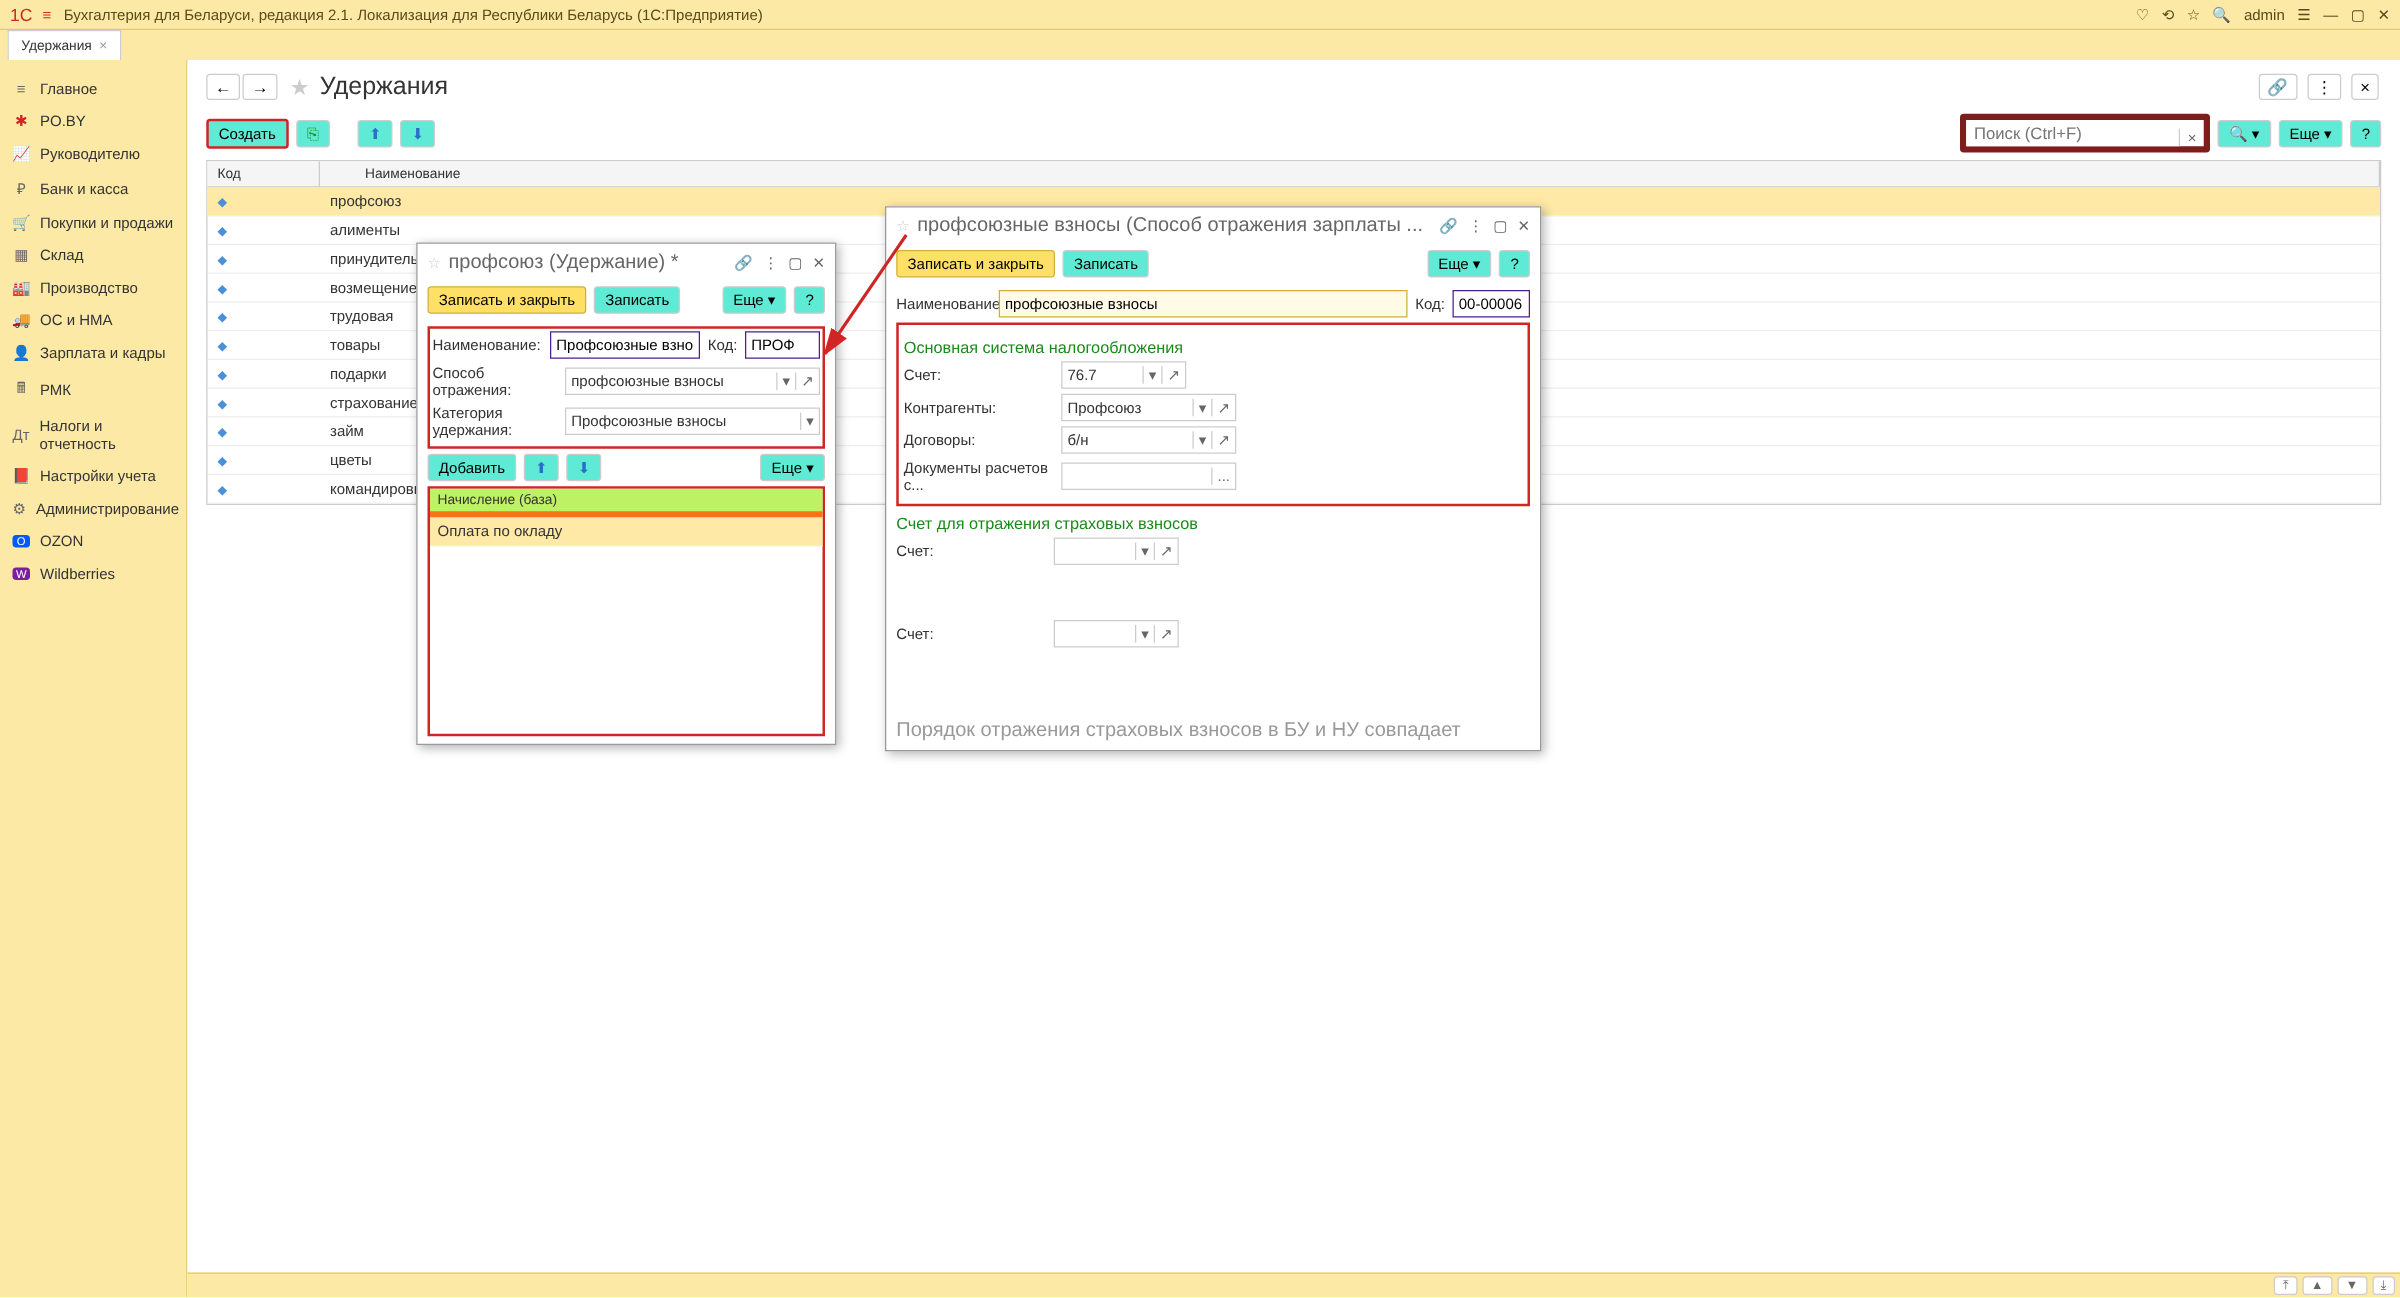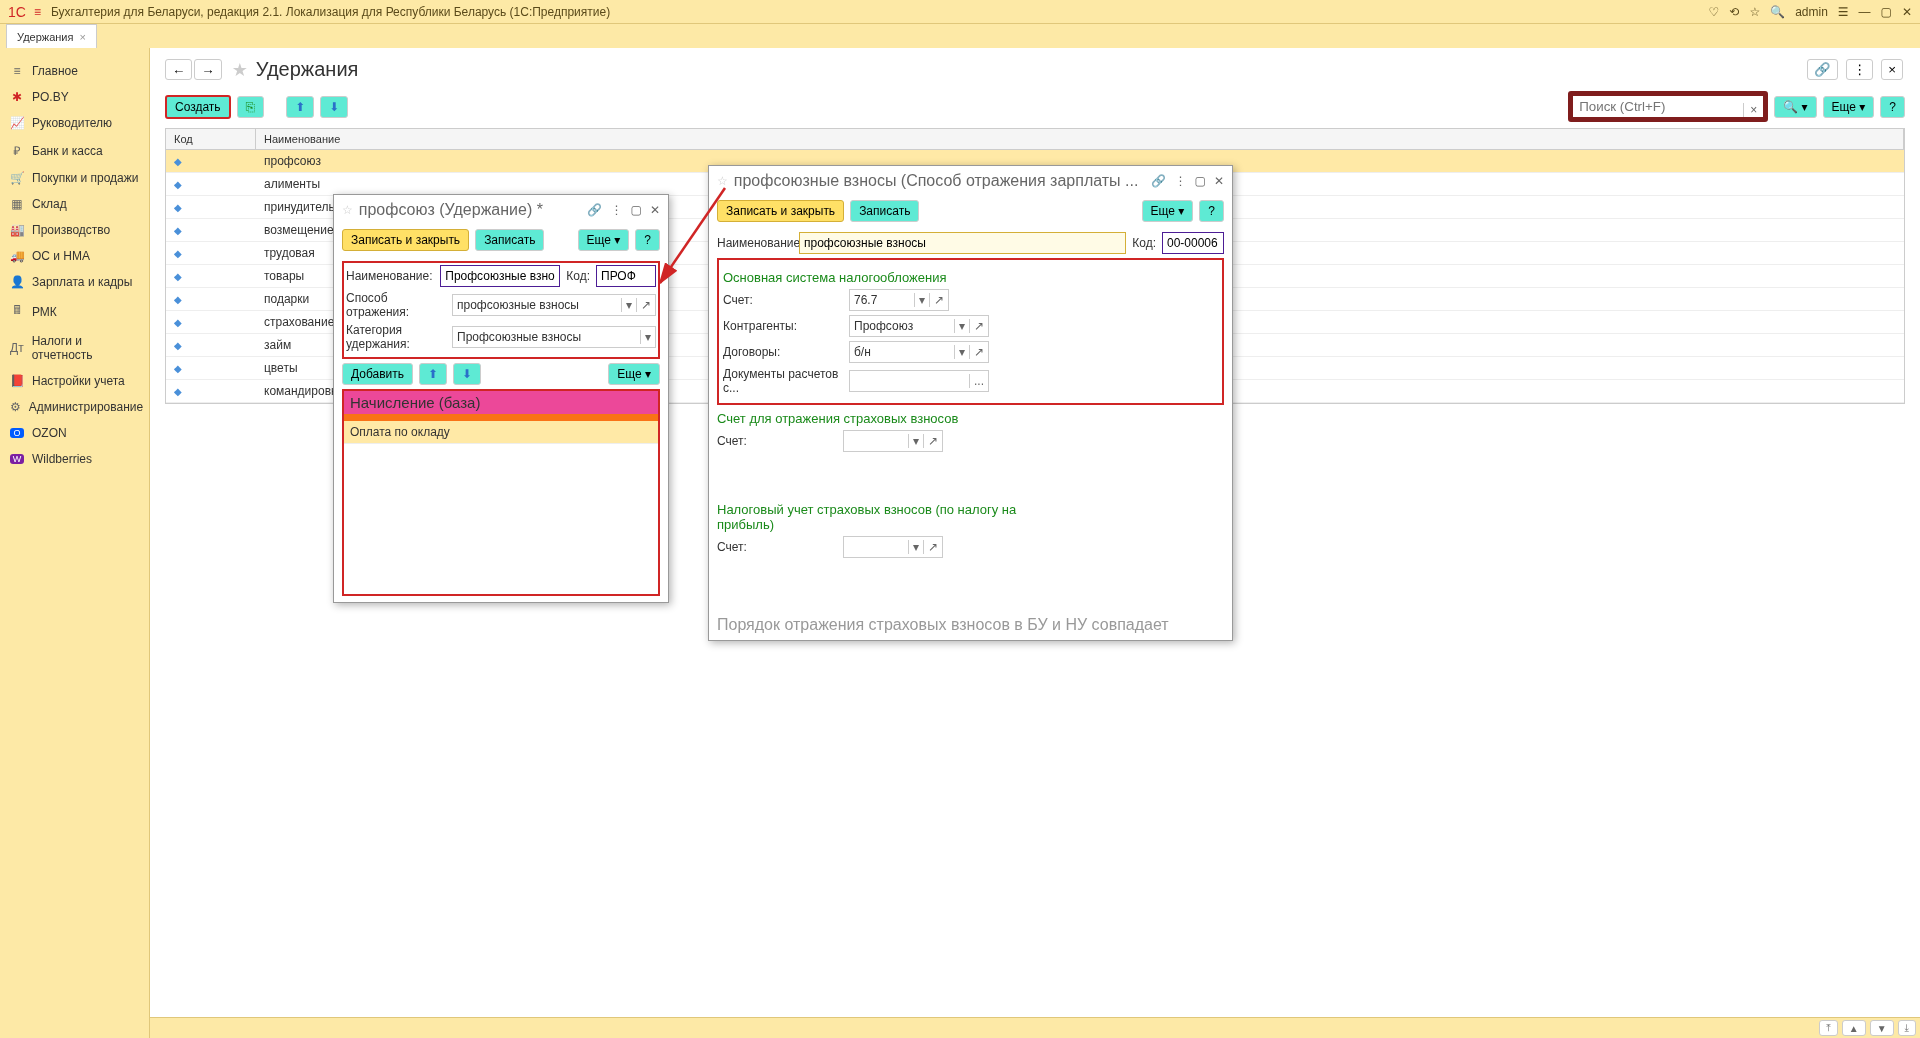--- a/index.html
+++ b/index.html
@@ -24,21 +24,21 @@
 .star { color: #ccc; font-size: 18px; margin-left: 8px; }
 .header-right { margin-left: auto; display: flex; gap: 6px; }
 .toolbar { display: flex; gap: 6px; margin-bottom: 6px; align-items: center; }
 .btn { border: 1px solid #ccc; background: #5eead4; padding: 3px 8px; border-radius: 3px; cursor: pointer; font-size: 12px; }
 .btn-red-border { border: 2px solid #d02525; }
 .btn-yellow { background: #ffe066; border: 1px solid #d4af37; }
 .search-wrap { display: flex; align-items: flex-end; border: 5px solid #7f1d1d; border-radius: 3px; }
 .search-wrap input { border: none; padding: 3px 6px; width: 170px; }
 .search-wrap .clear { padding: 0 6px; border-left: 1px solid #ccc; cursor: pointer; color: #666; }
 .table { border: 1px solid #ccc; }
-.table-header { background: #f5f5f5; border-bottom: 1px solid #ccc; display: flex; }
+.table-header { background: #f5f5f5; border-bottom: 1px solid #ccc; display: flex; gap: 28px; }
 .th { padding: 4px 8px; border-right: 1px solid #ccc; font-size: 11px; color: #333; }
 .th.code { width: 90px; }
 .th.name { flex: 1; }
 .table-body { }
 .tr { display: flex; border-bottom: 1px solid #eee; height: 23px; align-items: center; }
 .tr.selected { background: #ffe9a6; }
 .td { padding: 2px 8px; font-size: 12px; }
 .td.code { width: 90px; color: #4a90d9; }
 .td.name { flex: 1; }
 .bullet { color: #4a90d9; font-size: 10px; }
@@ -55,21 +55,21 @@
 .form-row { display: flex; align-items: center; margin-bottom: 4px; gap: 6px; }
 .form-label { width: 100px; font-size: 12px; }
 .form-input { border: 1px solid #4c1d95; padding: 2px 4px; font-size: 12px; height: 22px; }
 .form-select { border: 1px solid #ccc; height: 22px; display: flex; align-items: center; flex: 1; }
 .form-select .val { flex: 1; padding: 2px 4px; font-size: 12px; }
 .form-select .dd { border-left: 1px solid #ccc; padding: 0 4px; cursor: pointer; color: #666; }
 .form-select .open { border-left: 1px solid #ccc; padding: 0 4px; cursor: pointer; color: #666; }
 .red-box { border: 2px solid #d02525; padding: 2px; margin-bottom: 4px; }
 .section-title { color: #1a8a1a; font-size: 13px; margin: 6px 0 4px 0; }
 .base-table { border: 1px solid #ccc; margin-top: 4px; }
-.base-header { background: #ec4899; border-bottom: 7px solid #f97316; padding: 3px 6px; font-size: 15px; }
+.base-header { background: #bef264; border-bottom: 5px solid #f97316; padding: 3px 6px; font-size: 11px; }
 .base-row { padding: 4px 6px; border-bottom: 1px solid #eee; font-size: 12px; }
 .base-row.sel { background: #ffe9a6; }
 .base-body { height: 150px; }
 .red-border-table { border: 2px solid #d02525; }
 .footer-row { display:flex; justify-content: flex-end; gap:4px; background:#fde9a6; border-top:1px solid #e0c77a; padding:2px 4px; position:absolute; bottom:0; left:150px; right:0; }
 .footer-btn { border:1px solid #ccc; background:#fff; padding:1px 6px; border-radius:3px; font-size:10px; color:#666; cursor:pointer; }
 .arrow { position: absolute; pointer-events: none; }
 .hint-text { color: #999; font-size: 16px; margin-top: 4px; }
 .dialog2 .form-label { width: 120px; }
 </style>
@@ -375,21 +375,20 @@
     <div class="section-title">Счет для отражения страховых взносов</div>
     <div class="form-row">
       <span class="form-label">Счет:</span>
       <div class="form-select" style="width:100px;flex:none">
         <span class="val"></span>
         <span class="dd">▾</span>
         <span class="open">↗</span>
       </div>
     </div>
     <div style="height:40px"></div>
-    <div class="section-title" style="width:300px">Налоговый учет страховых взносов (по налогу на прибыль)</div>
     <div class="form-row">
       <span class="form-label">Счет:</span>
       <div class="form-select" style="width:100px;flex:none">
         <span class="val"></span>
         <span class="dd">▾</span>
         <span class="open">↗</span>
       </div>
     </div>
     <div style="height:50px"></div>
     <div class="hint-text">Порядок отражения страховых взносов в БУ и НУ совпадает</div>

